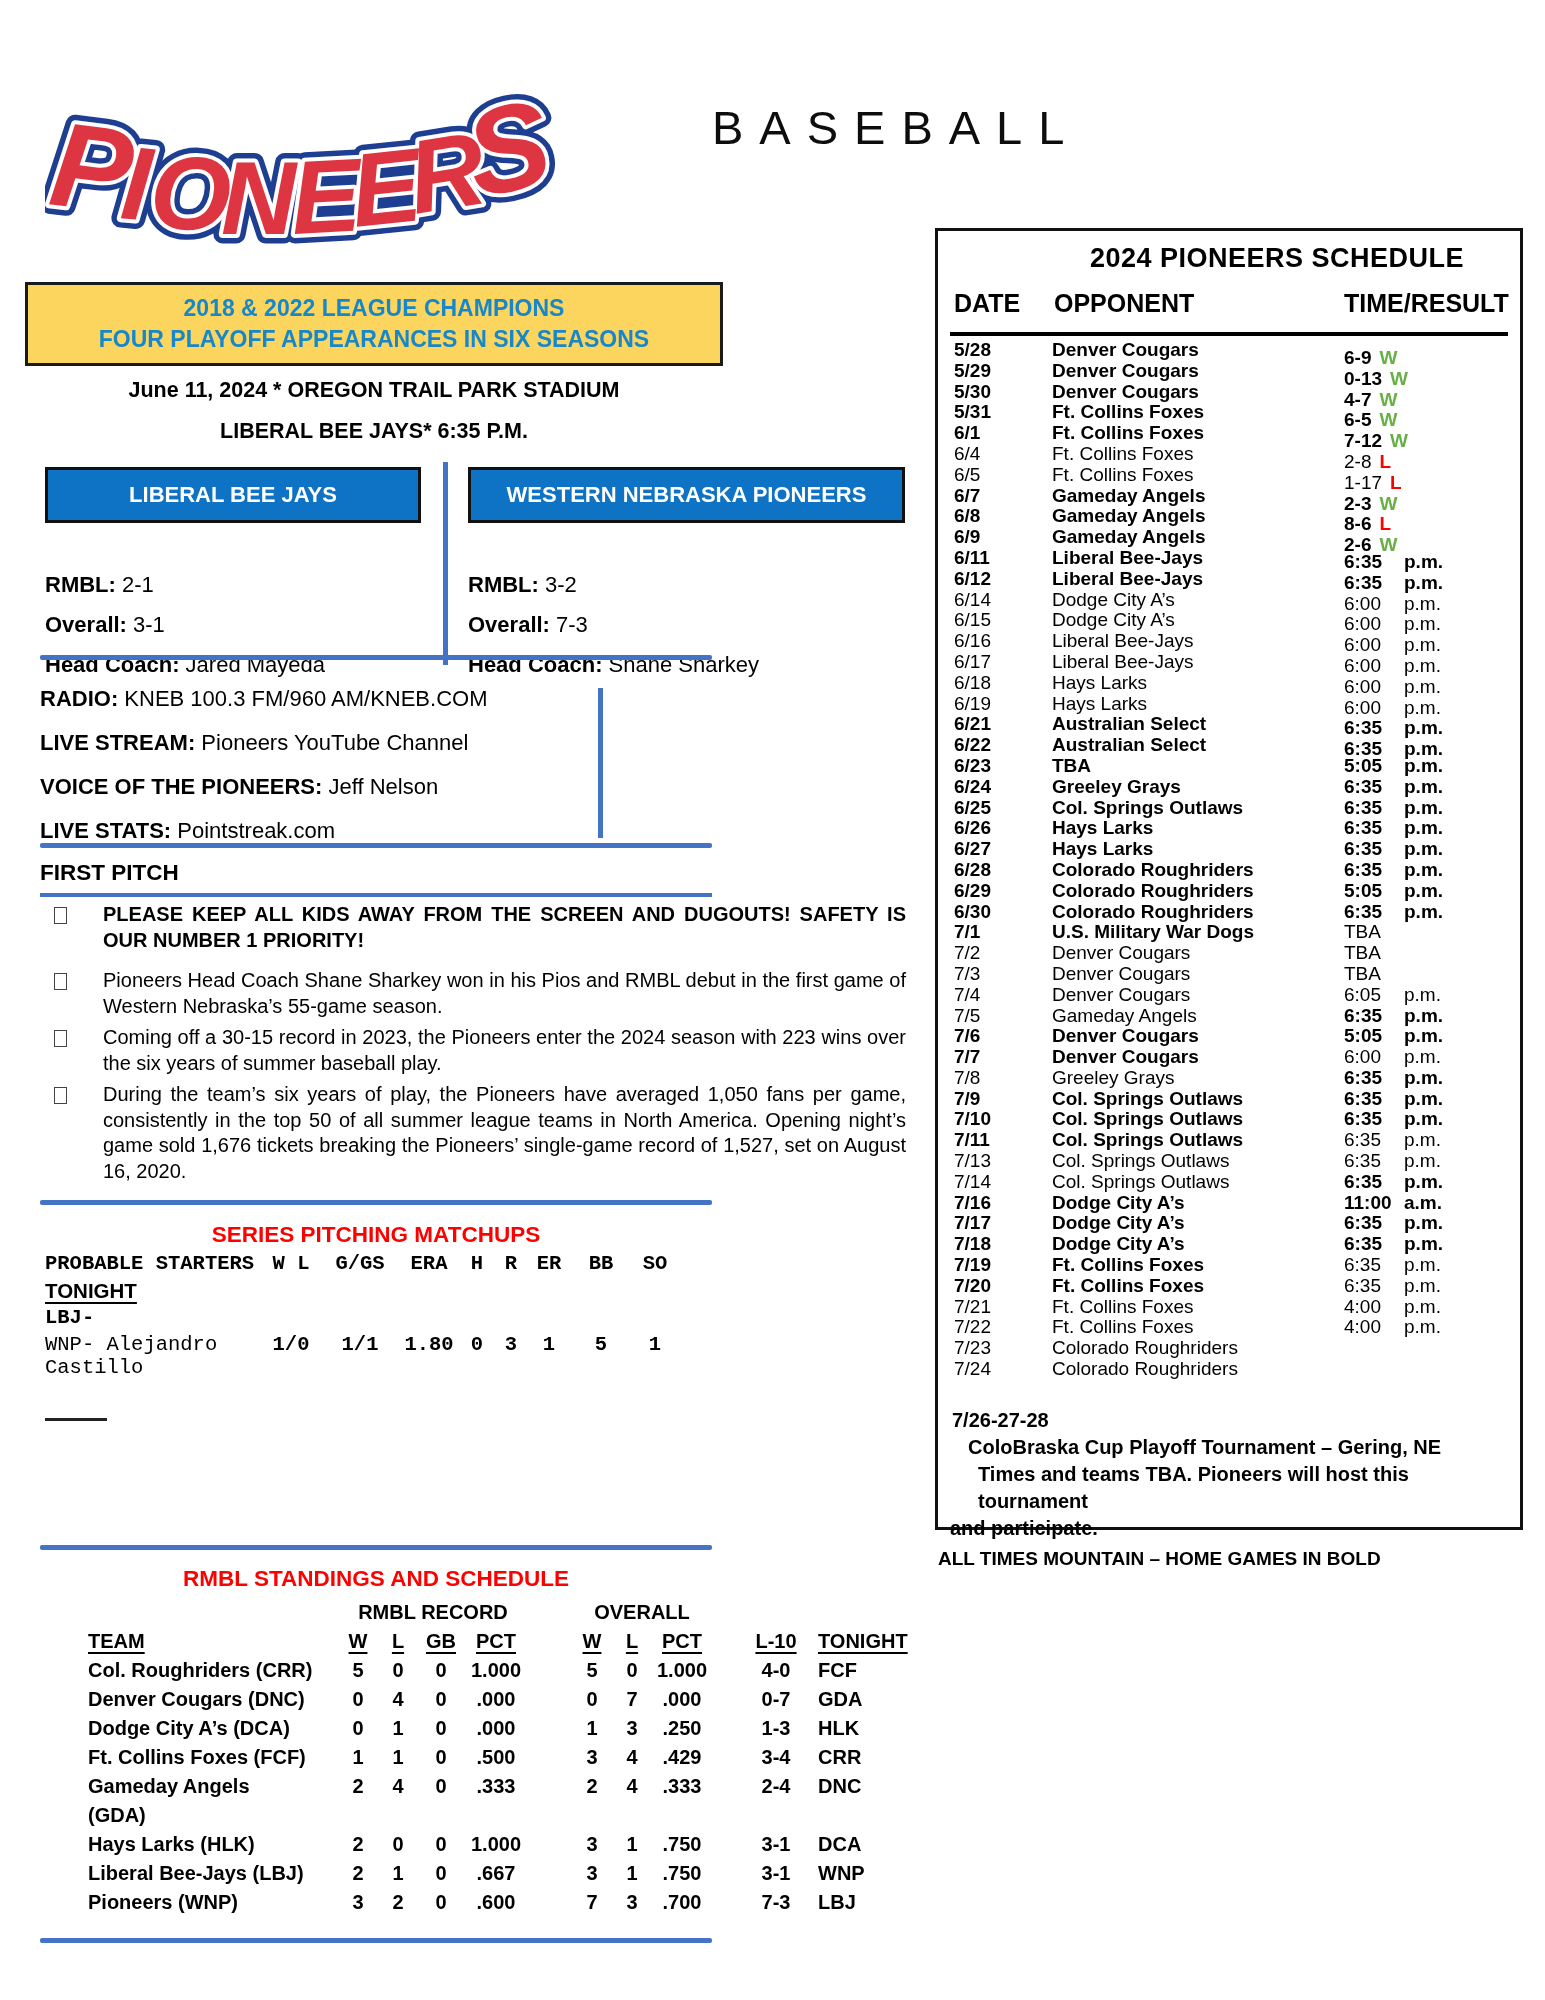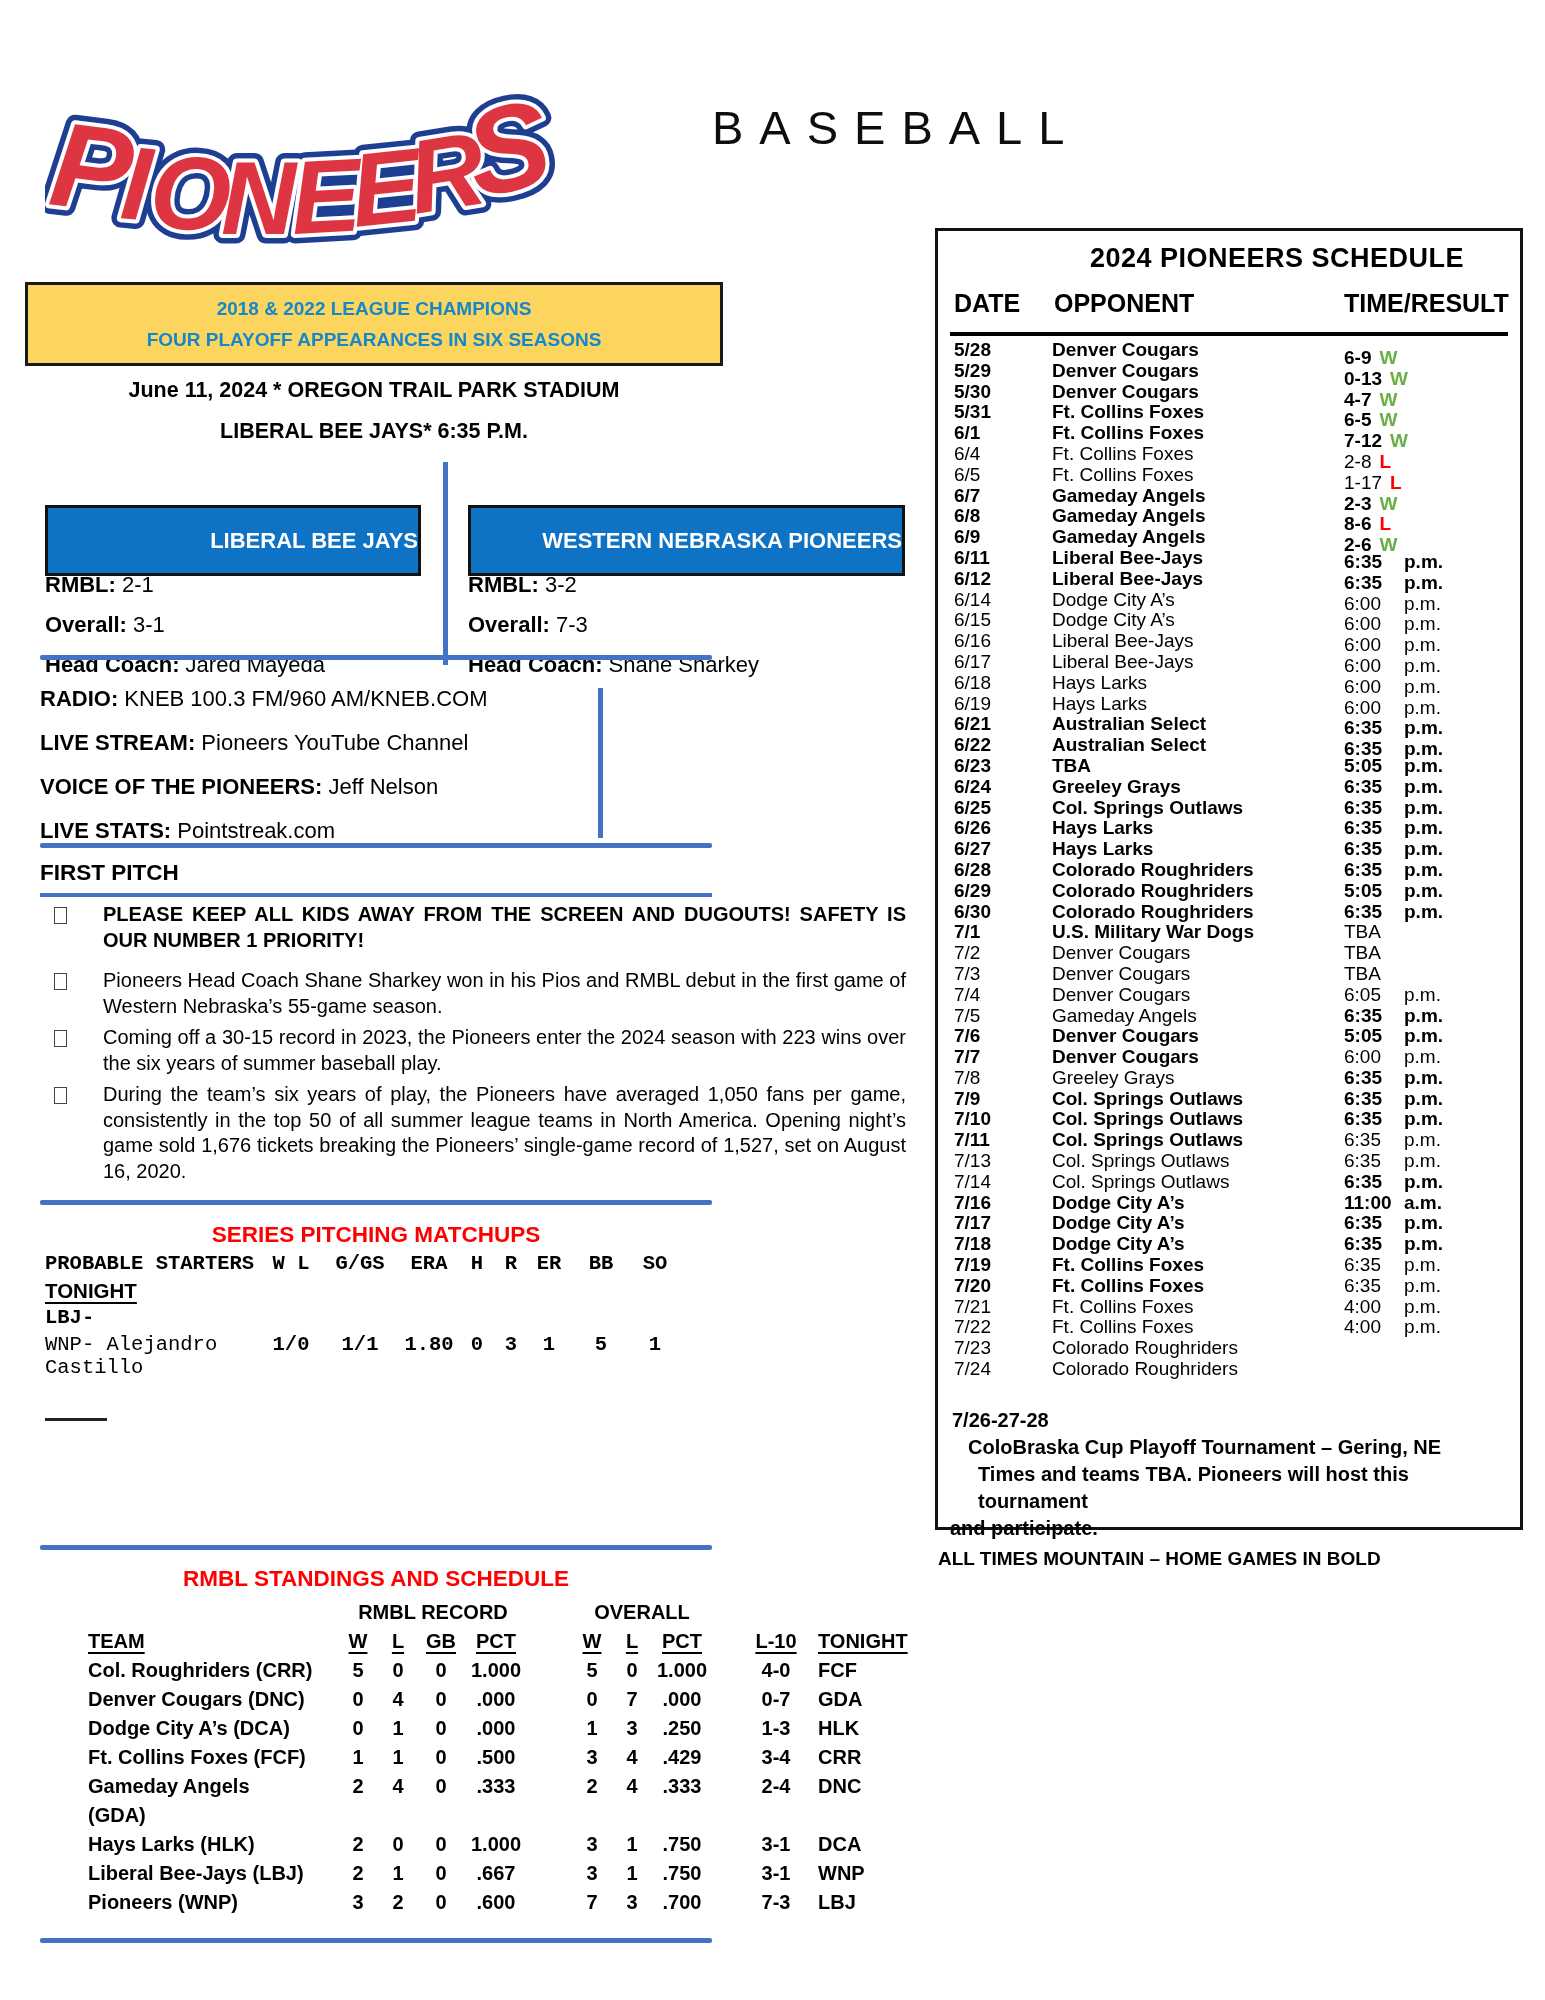--- a/index.html
+++ b/index.html
@@ -10,29 +10,29 @@
   .vrule{position:absolute;width:5px;background:#4472C4;}
 
   
   .baseball{position:absolute;left:712px;top:100px;font-size:47px;letter-spacing:16px;
             font-weight:400;color:#0d0d0d;}
   .logo-svg{position:absolute;left:45px;top:22px;}
 
   
   .banner{position:absolute;left:25px;top:282px;width:698px;height:84px;background:#FCD55F;
           border:3px solid #1a1a1a;box-sizing:border-box;}
-  .banner div{color:#1687C9;font-weight:bold;font-size:19px;line-height:31px;text-align:center;}
+  .banner div{color:#1687C9;font-weight:bold;font-size:23px;line-height:31px;text-align:center;}
   .banner .bn1{margin-top:8px;}
 
   .gi{position:absolute;left:25px;width:698px;text-align:center;font-weight:bold;font-size:21.5px;}
 
   
-  .tbox{position:absolute;top:467px;height:71px;background:#0E72C5;border:3px solid #111;
+  .tbox{position:absolute;top:467px;height:56px;background:#0E72C5;border:3px solid #111;
         box-sizing:border-box;color:#fff;font-weight:bold;font-size:22px;display:flex;
-        align-items:center;justify-content:flex-end;margin-top:38px;}
+        align-items:center;justify-content:center;}
   .tinfo{position:absolute;top:532px;font-size:22px;margin-top:40px;}
   .tinfo .line{margin-bottom:14px;}
 
   .media{position:absolute;top:686px;font-size:22px;}
   .media .line{margin-bottom:18px;}
 
   .fp-title{position:absolute;left:40px;top:860px;font-size:22.5px;font-weight:bold;}
   .fp-ul{position:absolute;left:40px;top:893px;width:672px;height:3.5px;background:#4472C4;}
   .bullets{position:absolute;left:40px;top:902px;width:866px;}
   .fp-bullet{display:flex;margin-bottom:6px;}

